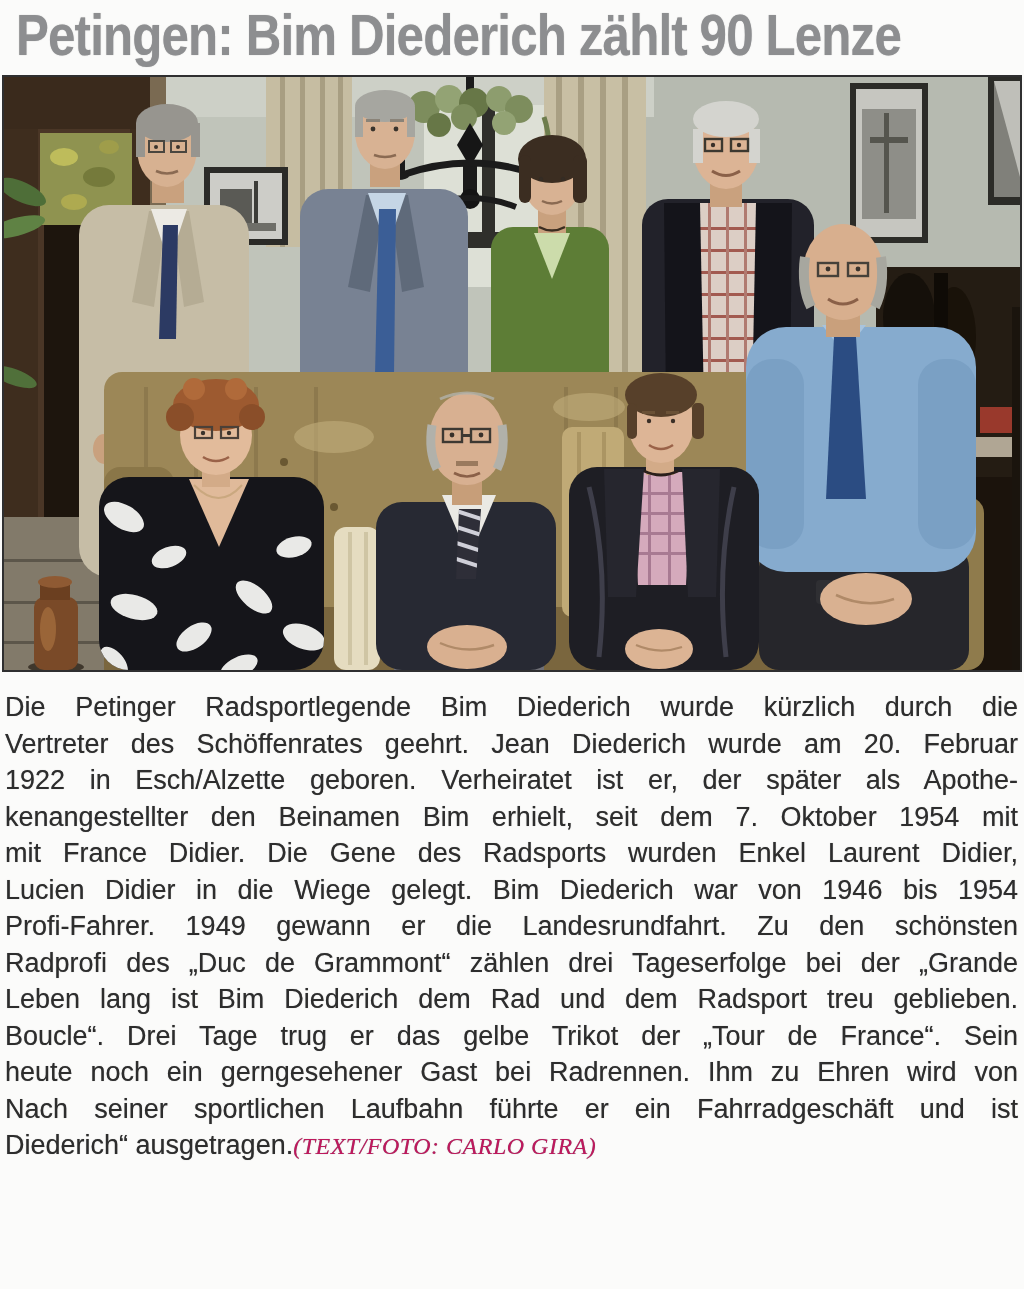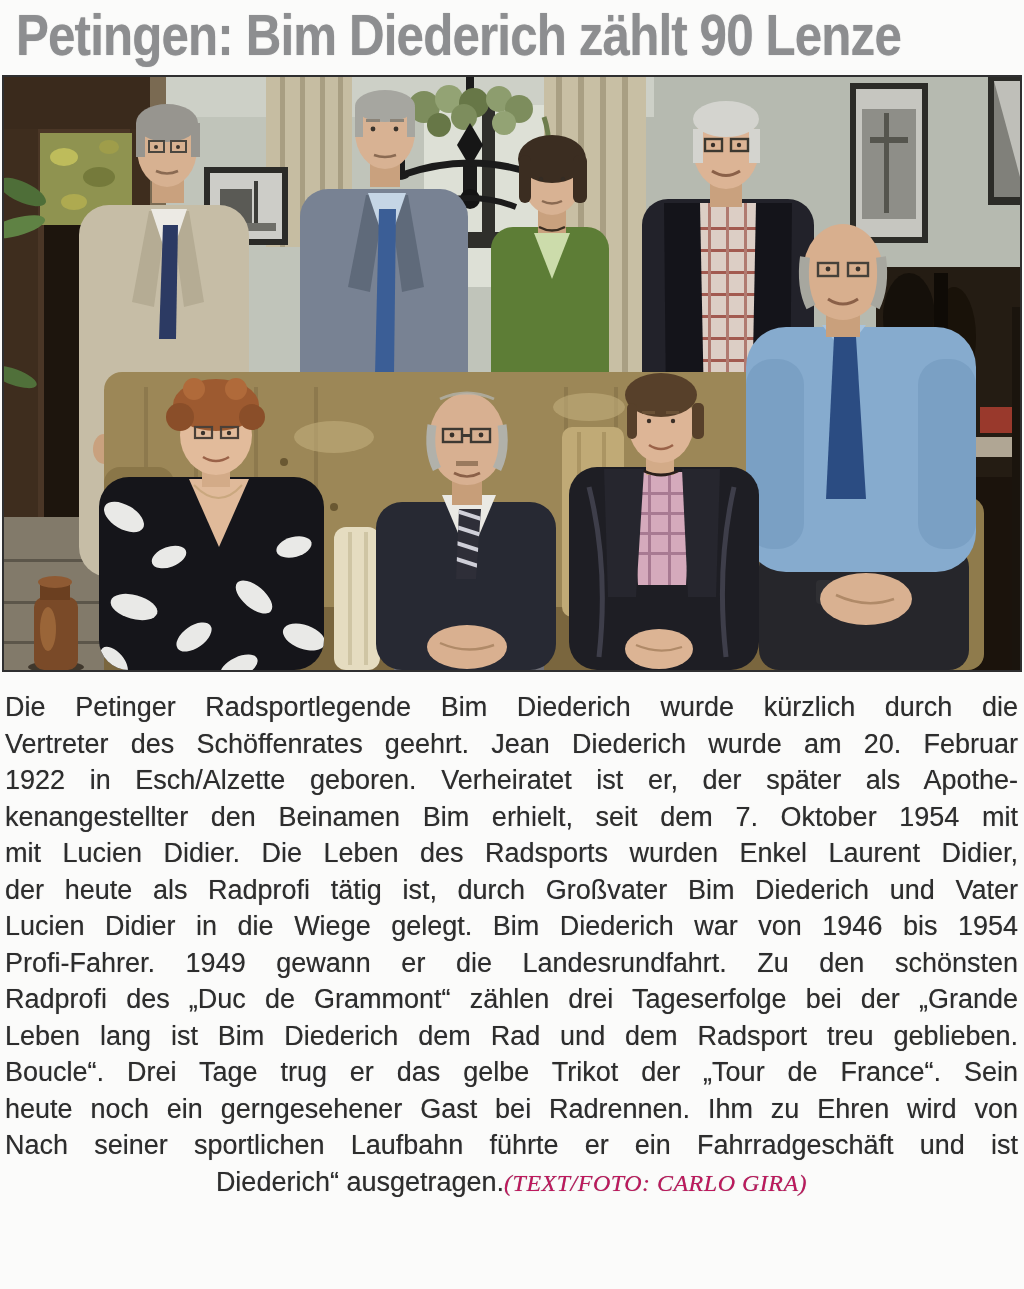--- a/index.html
+++ b/index.html
@@ -39,21 +39,21 @@
     text-shadow:0 0 .7px rgba(40,40,40,.55);
   }
   .line {
     height:36.5px;
     text-align:justify;
     text-align-last:justify;
   }
   .lastline {
     height:36.5px;
     display:flex;
-    justify-content:center;
+    justify-content:flex-start;
     align-items:baseline;
   }
   .credit {
     font-family:"Liberation Serif", serif;
     font-style:italic;
     font-size:24px;
     letter-spacing:.5px;
     color:#be185d;
   }
 </style>
@@ -408,22 +408,21 @@
     <ellipse cx="44" cy="552" rx="8" ry="22" fill="#a8703f" opacity=".7"></ellipse>
   </g>
 </svg>
 </figure>
 
 <div class="article">
   <div class="line">Die Petinger Radsportlegende Bim Diederich wurde kürzlich durch die</div>
   <div class="line">Vertreter des Schöffenrates geehrt. Jean Diederich wurde am 20. Februar</div>
   <div class="line">1922 in Esch/Alzette geboren. Verheiratet ist er, der später als Apothe-</div>
   <div class="line">kenangestellter den Beinamen Bim erhielt, seit dem 7. Oktober 1954 mit</div>
-  <div class="line">mit Lucien Didier. Die Leben des Radsports wurden Enkel Laurent Didier,</div>
-  <div class="line">der heute als Radprofi tätig ist, durch Großvater Bim Diederich und Vater</div>
+  <div class="line">mit France Didier. Die Gene des Radsports wurden Enkel Laurent Didier,</div>
   <div class="line">Lucien Didier in die Wiege gelegt. Bim Diederich war von 1946 bis 1954</div>
   <div class="line">Profi-Fahrer. 1949 gewann er die Landesrundfahrt. Zu den schönsten</div>
   <div class="line">Radprofi des „Duc de Grammont“ zählen drei Tageserfolge bei der „Grande</div>
   <div class="line">Leben lang ist Bim Diederich dem Rad und dem Radsport treu geblieben.</div>
   <div class="line">Boucle“. Drei Tage trug er das gelbe Trikot der „Tour de France“. Sein</div>
   <div class="line">heute noch ein gerngesehener Gast bei Radrennen. Ihm zu Ehren wird von</div>
   <div class="line">Nach seiner sportlichen Laufbahn führte er ein Fahrradgeschäft und ist</div>
   <div class="lastline">
     <span>Diederich“ ausgetragen.</span>
     <span class="credit">(TEXT/FOTO: CARLO GIRA)</span>

